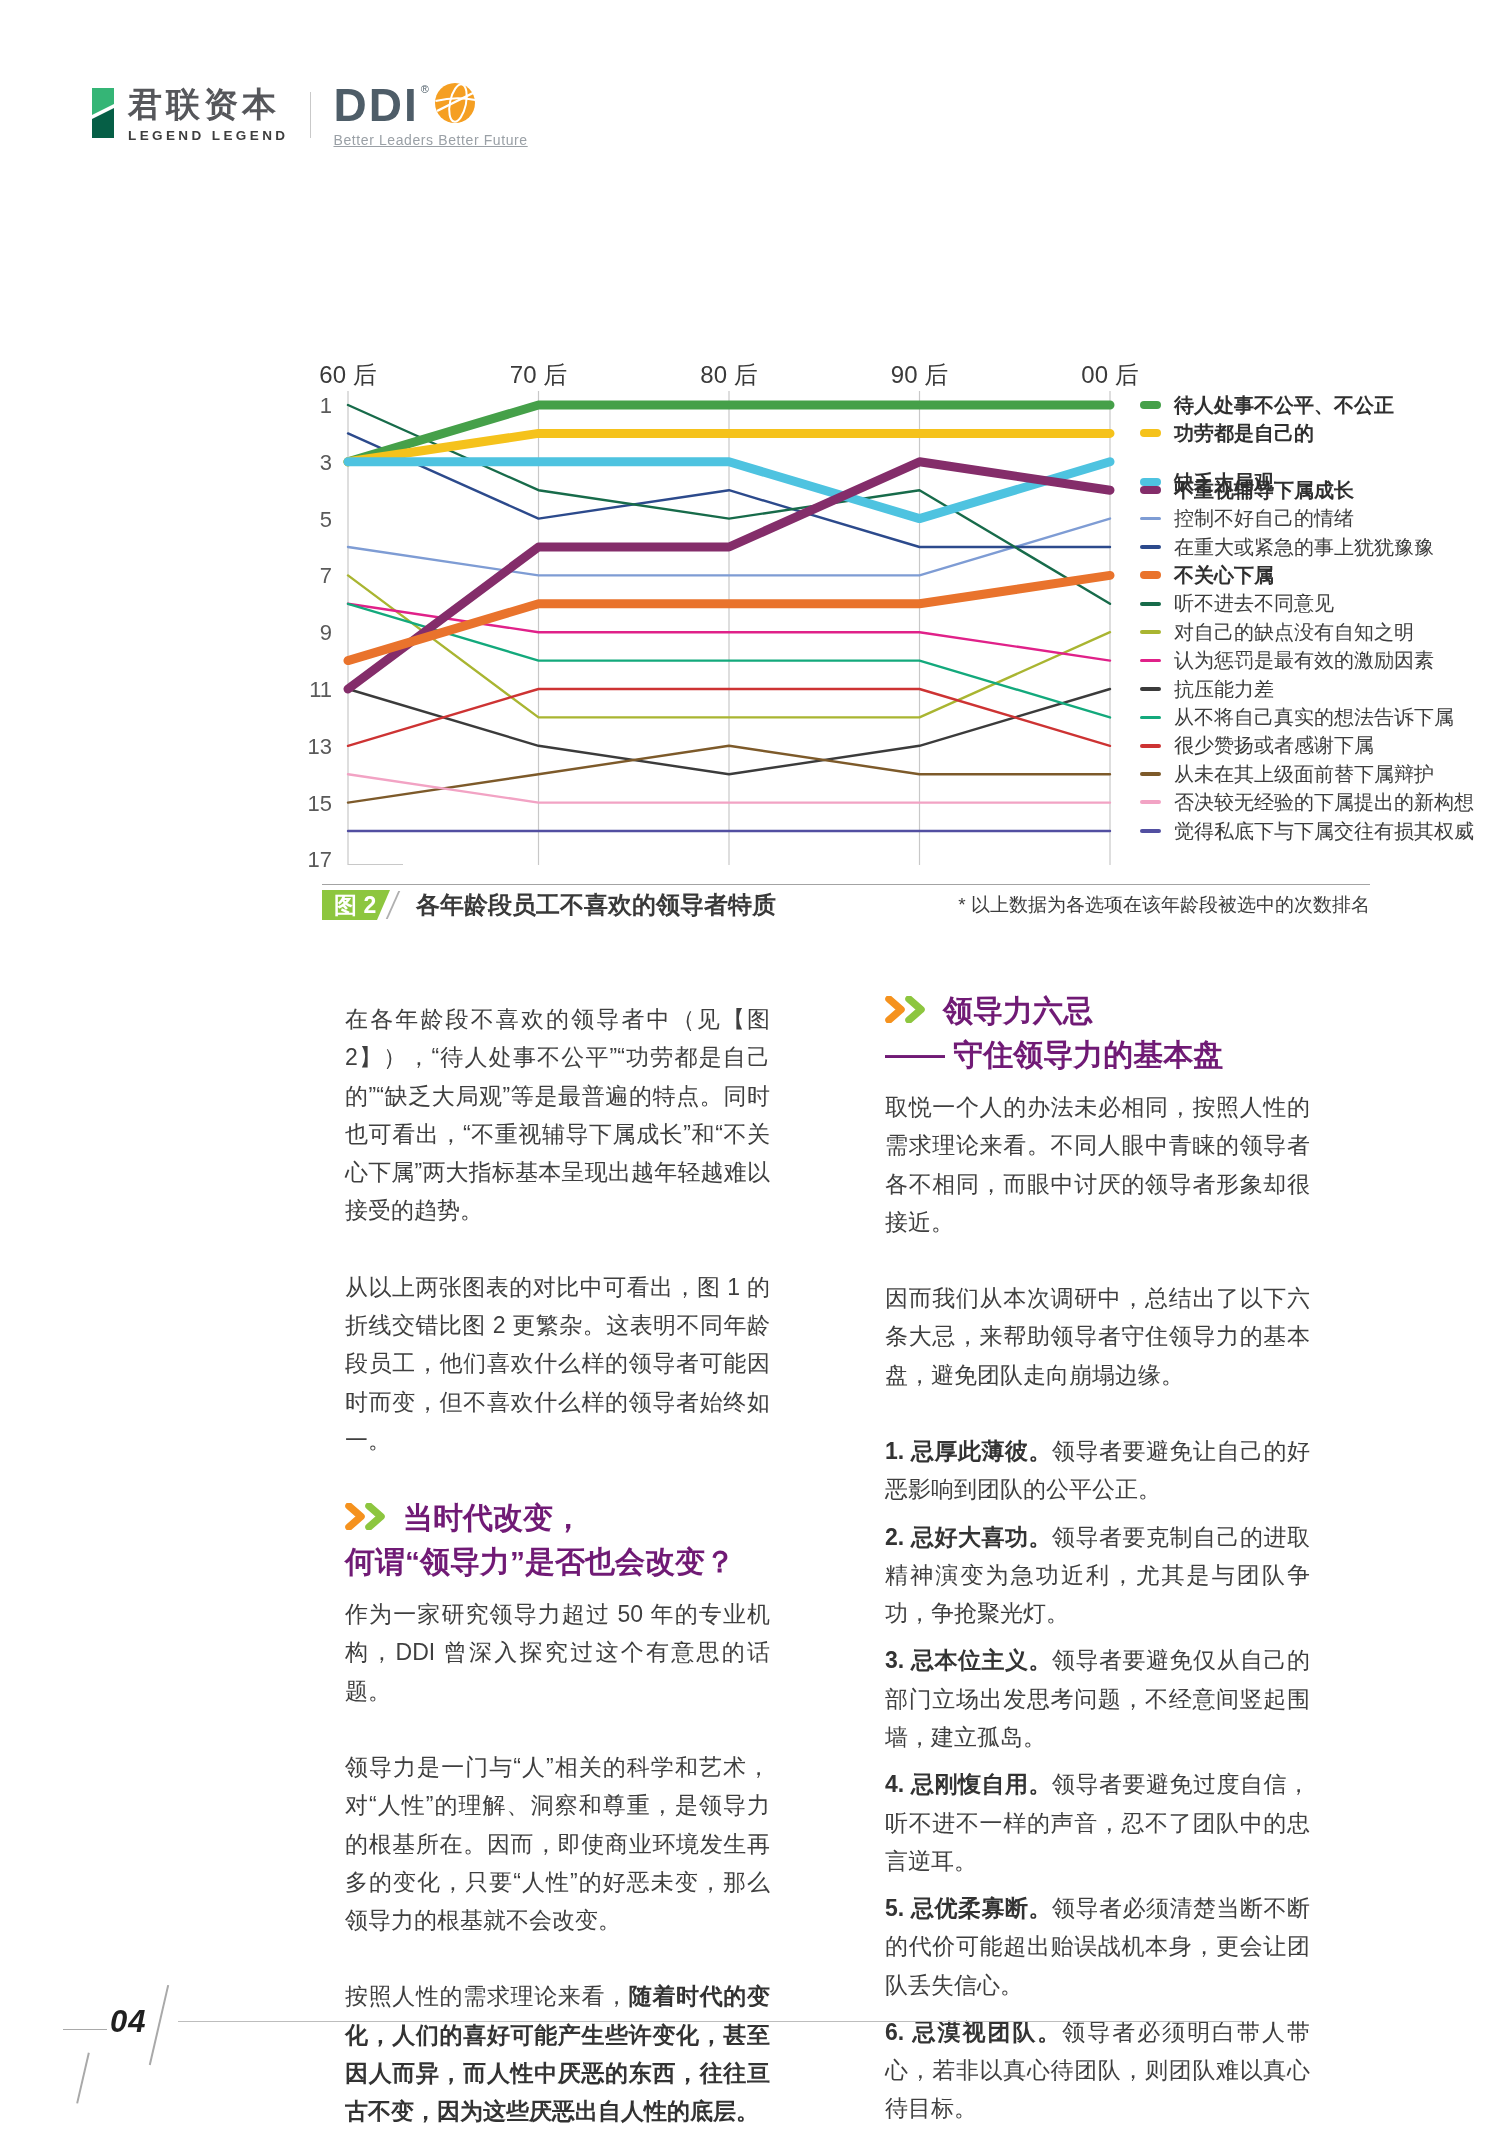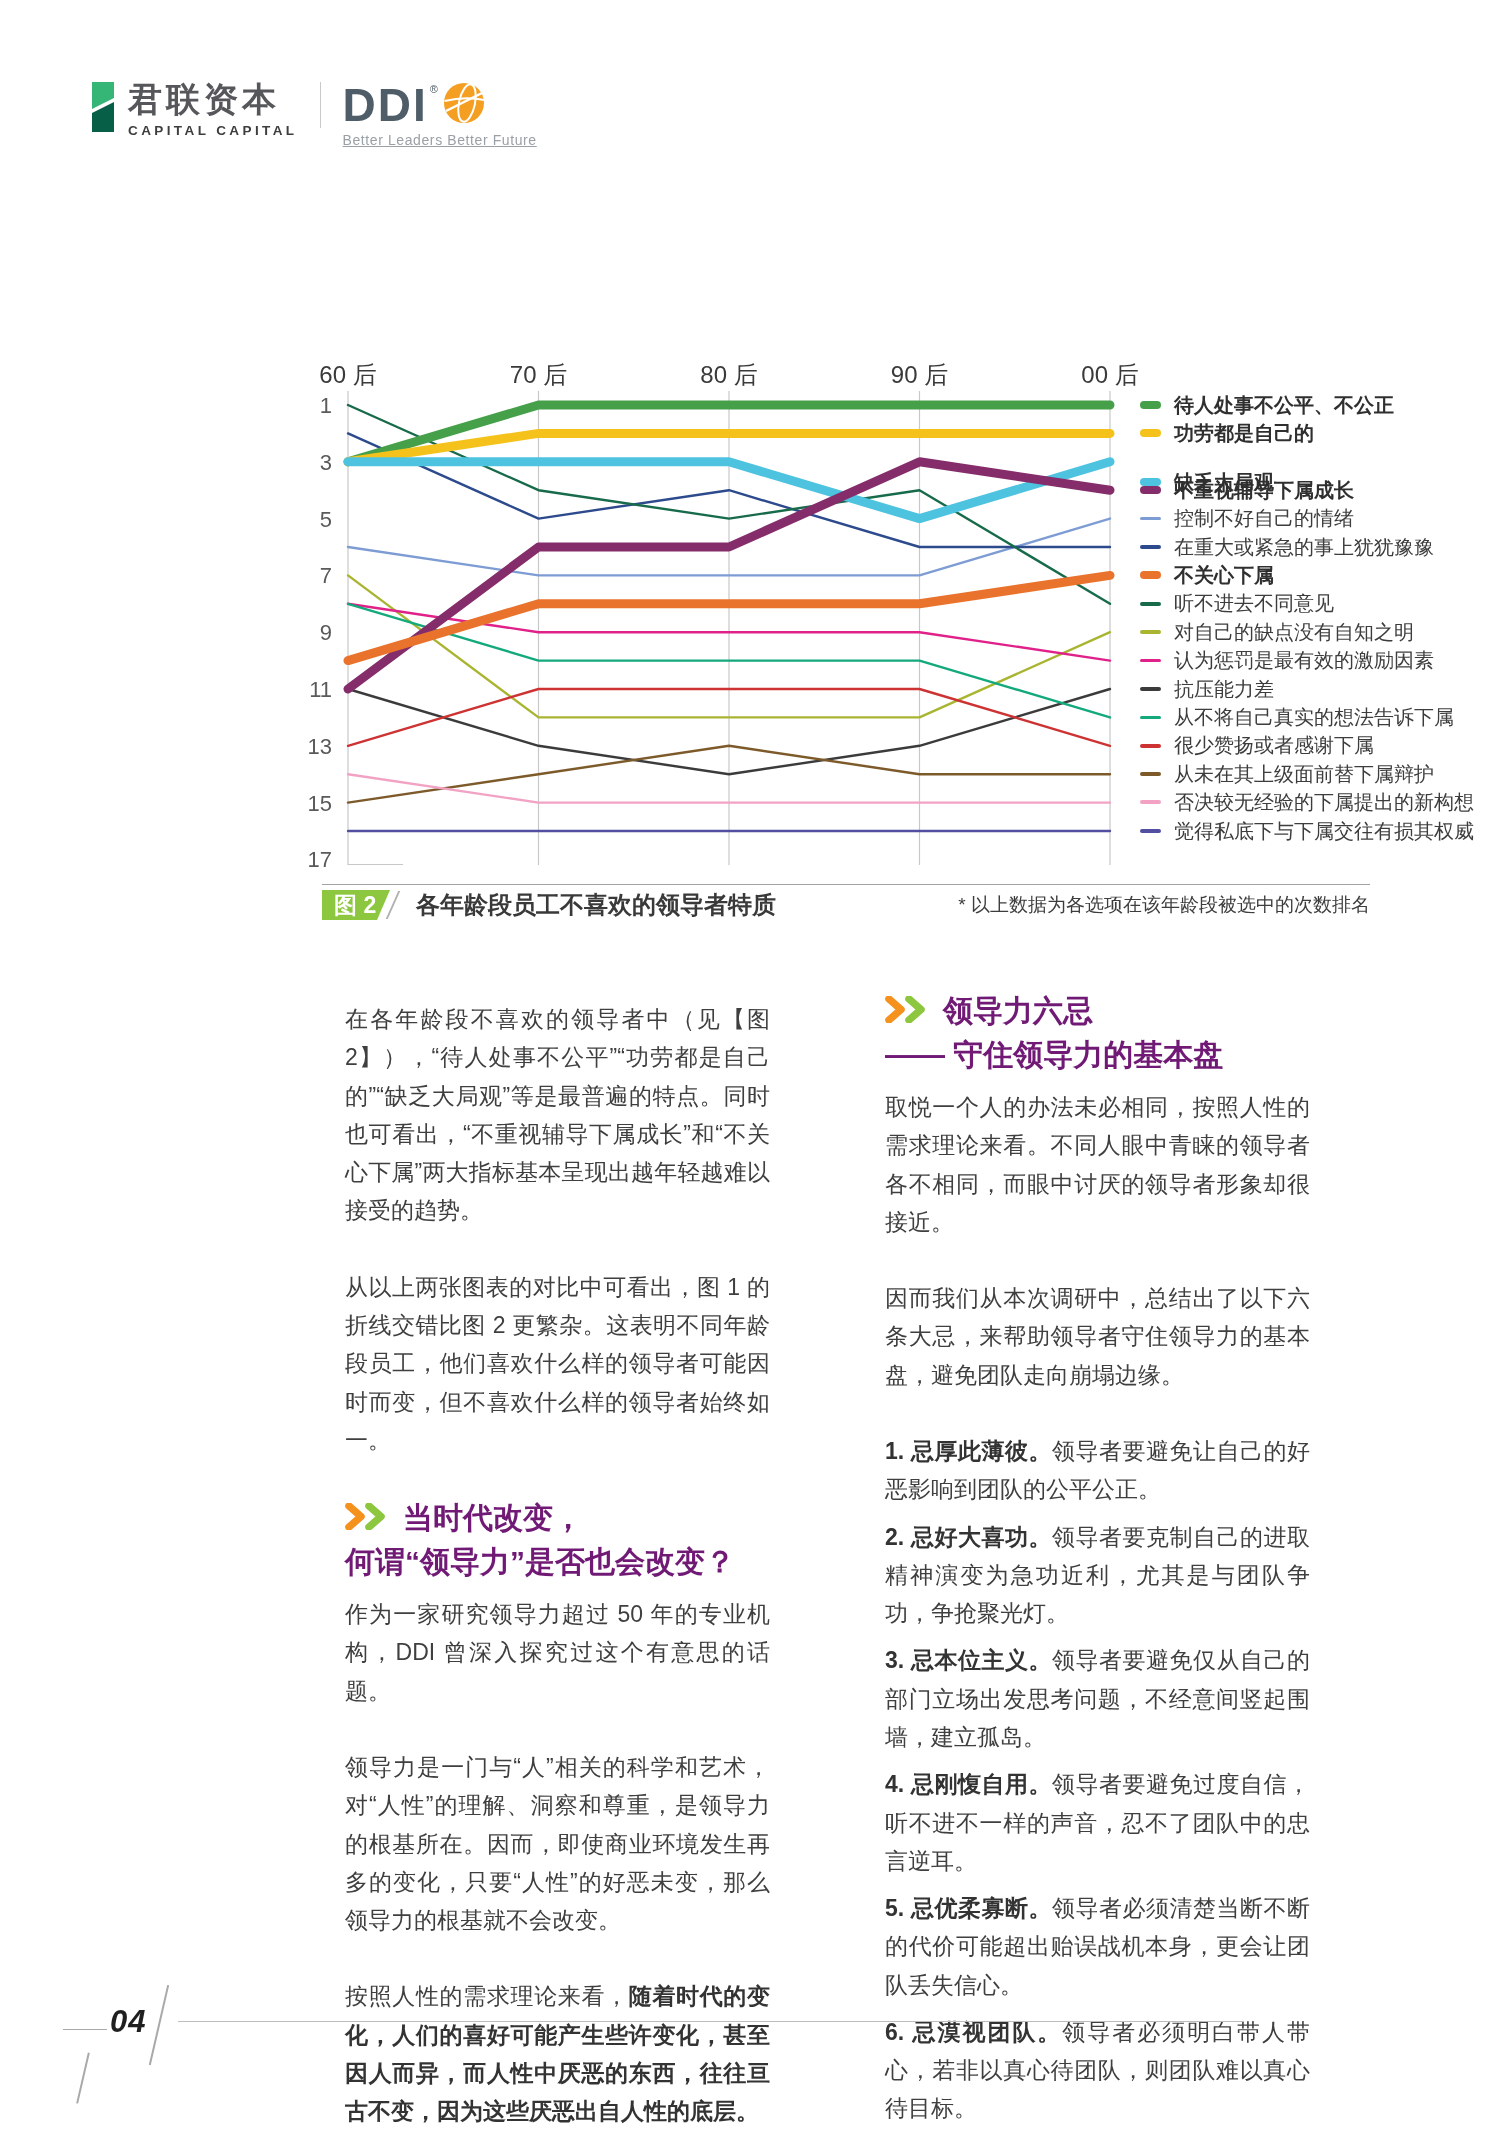--- a/index.html
+++ b/index.html
@@ -1,20 +1,20 @@
 <!DOCTYPE html>
 <html><head>
 <meta charset="utf-8">
 <style>
   html,body{margin:0;padding:0;background:#ffffff;}
   .page{position:relative;width:1510px;height:2140px;background:#fff;overflow:hidden;
         font-family:"Liberation Sans", sans-serif;color:#3f3f3f;}
 
   
-  .header{position:absolute;left:92px;top:82px;display:flex;}
+  .header{position:absolute;left:92px;top:82px;display:flex;align-items:center;}
   .lc-mark{margin-right:14px;}
   .lc-cn{font-size:34px;font-weight:700;color:#56575b;letter-spacing:4px;line-height:1;}
   .lc-en{font-size:13.5px;font-weight:700;color:#3d3d3d;letter-spacing:3.4px;margin-top:7px;}
   .hdr-div{width:1px;height:46px;background:#c9c9c9;margin:0 22px;}
   .ddi-row{display:flex;align-items:flex-start;line-height:1;}
   .ddi-word{font-size:46px;font-weight:700;color:#4e5d68;letter-spacing:2px;}
   .ddi-reg{font-size:11px;color:#4e5d68;margin:2px 2px 0 2px;}
   .ddi-tag{font-size:14px;color:#9aa0a6;letter-spacing:0.6px;margin-top:4px;text-decoration:underline;}
 
   
@@ -63,21 +63,21 @@
 
   <div class="header">
     <span class="lc-mark">
       <svg width="22" height="50" viewBox="0 0 22 50">
         <polygon points="0,0 22,0 22,16 0,27" fill="#35b576"></polygon>
         <polygon points="0,31 22,20 22,50 0,50" fill="#065f46"></polygon>
       </svg>
     </span>
     <div>
       <div class="lc-cn">君联资本</div>
-      <div class="lc-en">CAPITAL CAPITAL</div>
+      <div class="lc-en">LEGEND LEGEND</div>
     </div>
     <div class="hdr-div"></div>
     <div>
       <div class="ddi-row">
         <span class="ddi-word">DDI</span>
         <span class="ddi-reg">®</span>
         <span>
           <svg width="42" height="42" viewBox="0 0 42 42" style="margin-left:3px;">
             <circle cx="21" cy="21" r="20" fill="#f59f22"></circle>
             <ellipse cx="24" cy="21" rx="8" ry="19" fill="none" stroke="#fff" stroke-width="2" transform="rotate(12 24 21)"></ellipse>

